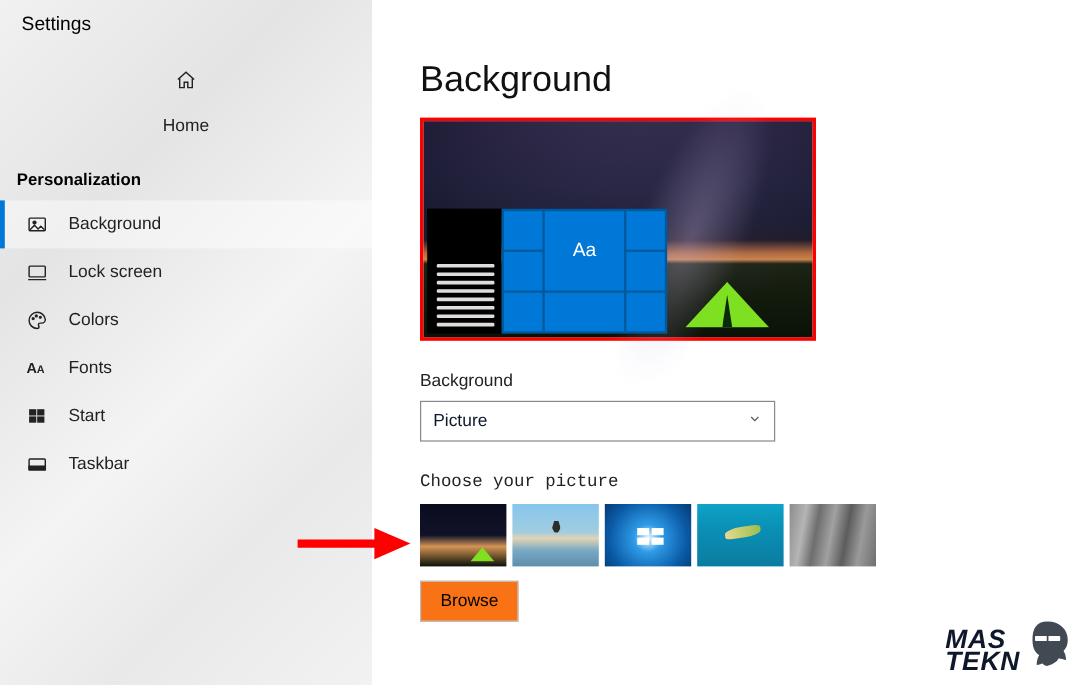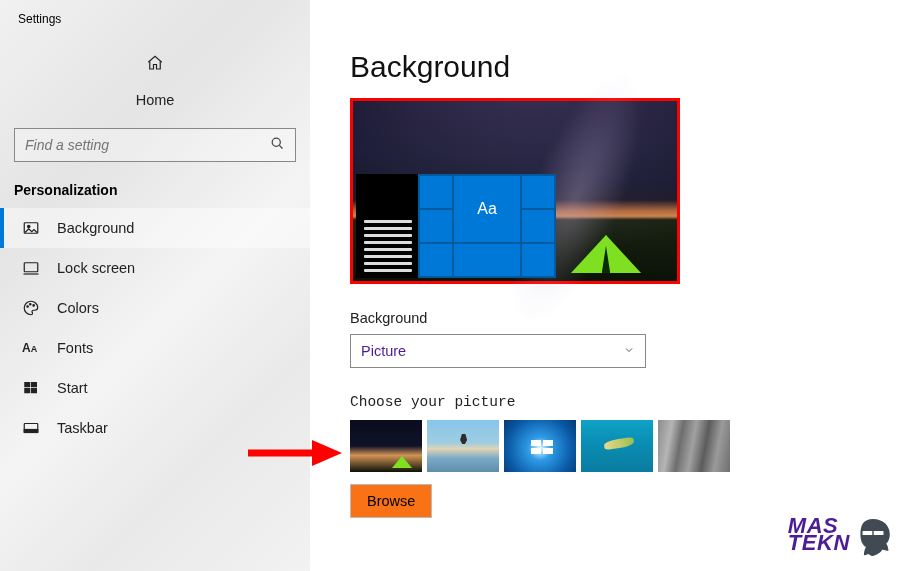--- a/index.html
+++ b/index.html
@@ -1,20 +1,20 @@
 <!DOCTYPE html>
 <html><head>
 <meta charset="utf-8">
 <style>
   * { box-sizing: border-box; margin: 0; padding: 0; font-family: "Segoe UI", -apple-system, sans-serif; }
   body { width: 900px; height: 571px; background: #fff; position: relative; overflow: hidden; }
 
   .sidebar { position: absolute; left: 0; top: 0; width: 310px; height: 100%;
     background: linear-gradient(135deg, #f1f1f1 0%, #e4e4e4 28%, #f4f4f4 55%, #e9e9e9 75%, #f2f2f2 100%); }
-  .app-title { font-size: 12px; padding: 12px 0 0 18px; color: #000; }
+  .app-title { font-size: 16px; padding: 12px 0 0 18px; color: #000; }
 
   .home-row { display: flex; align-items: center; gap: 17px; padding: 8px 22px; margin-top: 20px; font-size: 14.5px; color: #222; cursor: pointer; flex-direction: column; }
   .home-row svg { width: 18px; height: 18px; }
 
   .search-wrap { margin: 12px 14px 0 14px; border: 1px solid #888; height: 34px; display: flex; align-items: center; padding: 0 10px; background: rgba(255,255,255,0.3); }
   .search-wrap input { flex: 1; border: 0; background: transparent; font-size: 14px; outline: none; color: #555; font-style: italic; }
   .search-wrap svg { width: 15px; height: 15px; stroke: #444; }
 
   .section-head { font-size: 14px; font-weight: 600; padding: 20px 0 6px 14px; color: #000; }
 
@@ -42,21 +42,21 @@
 
   .startmenu { position: absolute; left: 3px; bottom: 3px; width: 200px; height: 104px; display: flex; }
   .sm-left { width: 62px; background: #000; display: flex; flex-direction: column; justify-content: flex-end; gap: 4px; padding: 6px 6px 6px 8px; border-top: 6px solid #000; }
   .sm-line { height: 3px; background: #ddd; border-radius: 1px; }
   .sm-tiles { flex: 1; background: #005a9e; display: grid; grid-template-columns: repeat(4, 1fr); grid-template-rows: repeat(3, 1fr); gap: 2px; padding: 2px; }
   .tile { background: #0078d7; }
   .tile.big { grid-column: span 2; grid-row: span 2; display:flex; align-items:center; justify-content:center; color:#fff; font-size:16px; }
   .tile.wide { grid-column: span 2; }
 
   .field-label { font-size: 14.5px; color: #222; margin-top: 26px; }
-  .dropdown { margin-top: 8px; width: 296px; height: 34px; border: 1px solid #888; display:flex; align-items:center; justify-content:space-between; padding: 0 10px; font-size:14.5px; cursor:pointer; color:#4c1d95; }
+  .dropdown { margin-top: 8px; width: 296px; height: 34px; border: 1px solid #888; display:flex; align-items:center; justify-content:space-between; padding: 0 10px; font-size:14.5px; cursor:pointer; color:#0f172a; }
   .dropdown svg { width: 12px; height: 12px; }
 
   .thumbs-label { font-size: 14.5px; color: #222; margin-top: 26px; font-family: Liberation Mono, monospace; }
   .thumbs { display: flex; gap: 5px; margin-top: 10px; }
   .thumb { width: 72px; height: 52px; cursor:pointer; position:relative; overflow:hidden; }
   .thumb.t1 { background: linear-gradient(180deg,#0b0b1e 0%,#101328 50%,#d39354 68%,#0a1208 100%); }
   .thumb.t1::after { content:""; position:absolute; right:10px; bottom:4px; width:20px; height:12px; background:#7fe022; clip-path:polygon(50% 0,100% 100%,0 100%); box-shadow:0 0 8px rgba(127,224,34,.7); }
   .thumb.t2 { background: linear-gradient(180deg,#87c6ec 0%,#a0cde0 45%,#e3d4b3 55%,#79a9c6 74%,#5e8eaa 100%); }
   .thumb.t2::before{content:"";position:absolute;left:46%;bottom:28px;width:7px;height:10px;background:#2c2c2c;clip-path:polygon(30% 100%,0 60%,25% 0,75% 0,100% 60%,70% 100%);}
   .thumb.t3 { background: radial-gradient(circle at 50% 55%, #fff 0%, #bde2ff 6%, #2e9be6 25%, #0a5aa6 70%, #063a70 100%); }
@@ -65,49 +65,40 @@
     linear-gradient(#fff,#fff) right top/10px 6px no-repeat,
     linear-gradient(#fff,#fff) left bottom/10px 6px no-repeat,
     linear-gradient(#fff,#fff) right bottom/10px 6px no-repeat; filter: blur(0.3px);}
   .thumb.t4 { background: linear-gradient(180deg,#0fa3c7 0%,#0a8fb5 40%,#0b7ca0 100%); }
   .thumb.t4::before{content:"";position:absolute;left:32%;top:36%;width:30px;height:9px;background:linear-gradient(90deg,#e7d88f,#9bbf4d);border-radius:50% 20% 50% 20%;transform:rotate(-8deg);}
   .thumb.t5 { background: linear-gradient(100deg,#8c8c8c 0%,#b5b5b5 18%,#6e6e6e 32%,#a1a1a1 48%,#5c5c5c 64%,#9a9a9a 80%,#6f6f6f 100%); }
 
   .browse-btn { margin-top: 12px; height: 34px; padding: 0 16px; border: 1px solid #bbb; background: #f97316; font-size: 14.5px; cursor: pointer; display:inline-flex; align-items:center; }
 
   .annot-arrow { position:absolute; left:244px; top:436px; pointer-events:none; }
-  .watermark { position:absolute; right:6px; bottom:4px; color:#4c1d95; display:flex; align-items:flex-start; gap:2px; }
+  .watermark { position:absolute; right:6px; bottom:4px; color:#0f172a; display:flex; align-items:center; gap:2px; }
   .watermark .wm-text span { display:block; line-height:0.78; font-family: Impact, "Arial Black", sans-serif; font-weight:900; letter-spacing:0.6px; font-size:22px; font-style:italic; }
   .watermark svg { width:42px; height:46px; }
 </style>
 </head>
 <body>
 
 <div class="sidebar">
   <div class="app-title">Settings</div>
 
   <div class="home-row">
     <span>
       <svg viewBox="0 0 24 24" fill="none" stroke="#222" stroke-width="1.6">
           <path d="M3 11 12 3l9 8"></path>
           <path d="M5 10v10h5v-6h4v6h5V10"></path>
         </svg>
     </span>
     <span>Home</span>
   </div>
 
-  <div class="search-wrap">
-    <input placeholder="Find a setting" style="">
-    <span>
-      <svg viewBox="0 0 24 24" fill="none" stroke="#444" stroke-width="2">
-          <circle cx="10" cy="10" r="6.5"></circle>
-          <line x1="20" y1="20" x2="15" y2="15"></line>
-        </svg>
-    </span>
-  </div>
 
   <div class="section-head">Personalization</div>
 
   <div class="nav">
     <div class="nav-item active">
       <span class="ic">
         <svg viewBox="0 0 24 24" fill="none" stroke="#222" stroke-width="1.6">
             <rect x="3" y="5" width="18" height="14" rx="1"></rect>
             <circle cx="9" cy="10" r="1.6" fill="#222"></circle>
             <path d="M4 18l5-5 4 4 3-3 4 4"></path>

